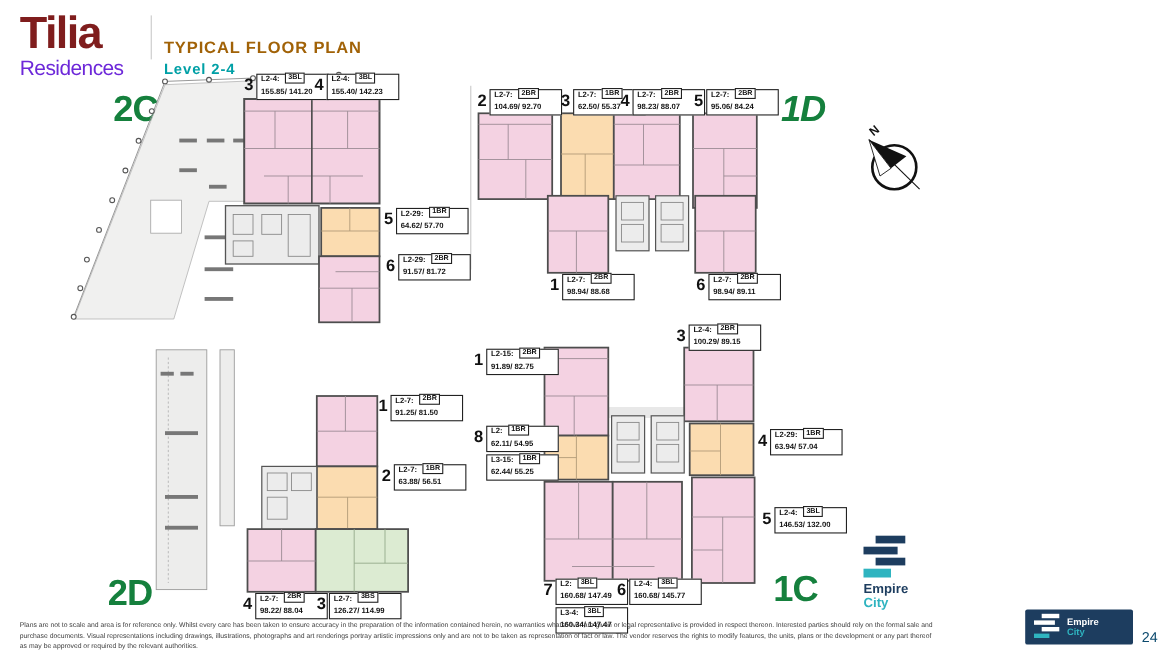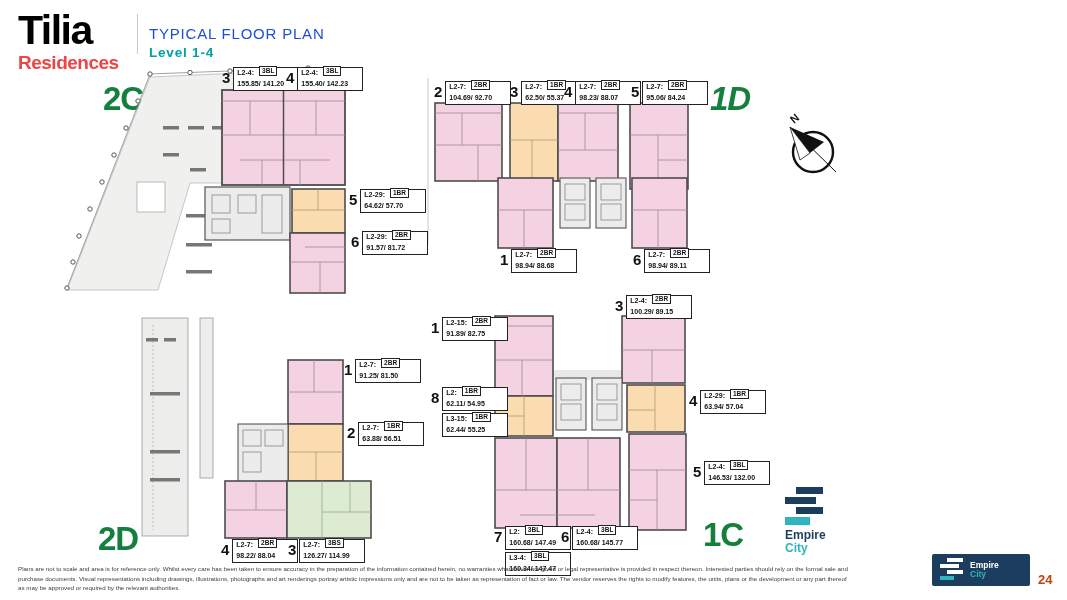--- a/index.html
+++ b/index.html
@@ -1,23 +1,23 @@
 <!DOCTYPE html>
 <html><head>
 <meta charset="utf-8">
 <style>
   html,body{margin:0;padding:0;background:#fff;}
   .page{position:relative;width:1067px;height:600px;background:#fff;overflow:hidden;
         font-family:"Liberation Sans", sans-serif;}
   .abs{position:absolute;}
   
-  .brand-name{font-size:41px;font-weight:800;letter-spacing:-1.5px;color:#000000;line-height:1;}
-  .brand-sub{font-size:19px;font-weight:700;letter-spacing:-0.5px;color:#ef4444;line-height:1;margin-top:2px;}
+  .brand-name{font-size:41px;font-weight:800;letter-spacing:-1.5px;color:#7f1d1d;line-height:1;}
+  .brand-sub{font-size:19px;font-weight:400;letter-spacing:-0.5px;color:#6d28d9;line-height:1;margin-top:2px;}
   .hdr-divider{width:1px;height:40px;background:#c9c9c9;}
-  .plan-title{font-size:15px;font-weight:400;letter-spacing:0.8px;color:#1d4ed8;line-height:1;}
+  .plan-title{font-size:15px;font-weight:700;letter-spacing:0.8px;color:#a16207;line-height:1;margin-top:10px;}
   .plan-sub{font-size:13.5px;font-weight:800;letter-spacing:0.8px;color:#00a0a6;line-height:1;margin-top:5px;}
   
   .sec-label{font-size:33px;font-weight:800;letter-spacing:-1px;color:#15803d;line-height:1;}
   
   .ulabel{position:absolute;display:flex;align-items:flex-start;}
   .unum{font-size:15px;font-weight:800;color:#111;line-height:1;margin:3px 3px 0 0;}
   .uboxes{display:flex;flex-direction:column;gap:2px;}
   .ubox{background:#fff;border:1px solid #222;padding:1px 3px 1px 3px;min-width:58px;}
   .urow1{display:flex;align-items:flex-start;white-space:nowrap;}
   .ulevel{font-size:7px;font-weight:700;color:#111;line-height:1.2;}
@@ -34,37 +34,37 @@
   .logo-lg .t2{font-size:12px;font-weight:800;color:#2fb4c0;line-height:1.05;}
   .logo-box{background:#1d3d5f;border-radius:2px;display:flex;align-items:center;padding:5px 8px;box-sizing:border-box;}
   .logo-box .bar{height:4px;margin-bottom:2px;}
   .logo-box .b1{width:16px;margin-left:7px;background:#fff;}
   .logo-box .b2{width:19px;background:#fff;}
   .logo-box .b3{width:16px;margin-left:7px;background:#fff;}
   .logo-box .b4{width:14px;background:#2fb4c0;height:4px;}
   .logo-box .txt{margin-left:7px;}
   .logo-box .t1{font-size:8.5px;font-weight:800;color:#fff;line-height:1.1;}
   .logo-box .t2{font-size:8.5px;font-weight:800;color:#2fb4c0;line-height:1.1;}
-  .page-num{font-size:13px;font-weight:700;color:#c2410c;text-align:center;}
+  .page-num{font-size:13px;font-weight:400;color:#0c4a6e;text-align:center;}
   
   .disclaimer{font-size:6.2px;line-height:1.55;color:#3c3c3c;width:835px;}
 </style>
 </head>
 <body>
 
 <div class="page">
 
   <div class="abs" style="left:18px;top:10px;">
     <div class="brand-name">Tilia</div>
     <div class="brand-sub">Residences</div>
   </div>
   <div class="abs hdr-divider" style="left:137px;top:14px;"></div>
   <div class="abs" style="left:149px;top:26px;">
     <div class="plan-title">TYPICAL FLOOR PLAN</div>
-    <div class="plan-sub">Level  1-4</div>
+    <div class="plan-sub">Level  2-4</div>
   </div>
 
   <div class="abs sec-label" style="left:103px;top:82px;">2C</div>
   <div class="abs sec-label" style="left:710px;top:82px;font-style:italic;">1D</div>
   <div class="abs sec-label" style="left:98px;top:522px;">2D</div>
   <div class="abs sec-label" style="left:703px;top:518px;">1C</div>
 
   <svg class="abs" style="left:0;top:0;" width="1067" height="600" viewBox="0 0 1067 600">
 
     <g>

